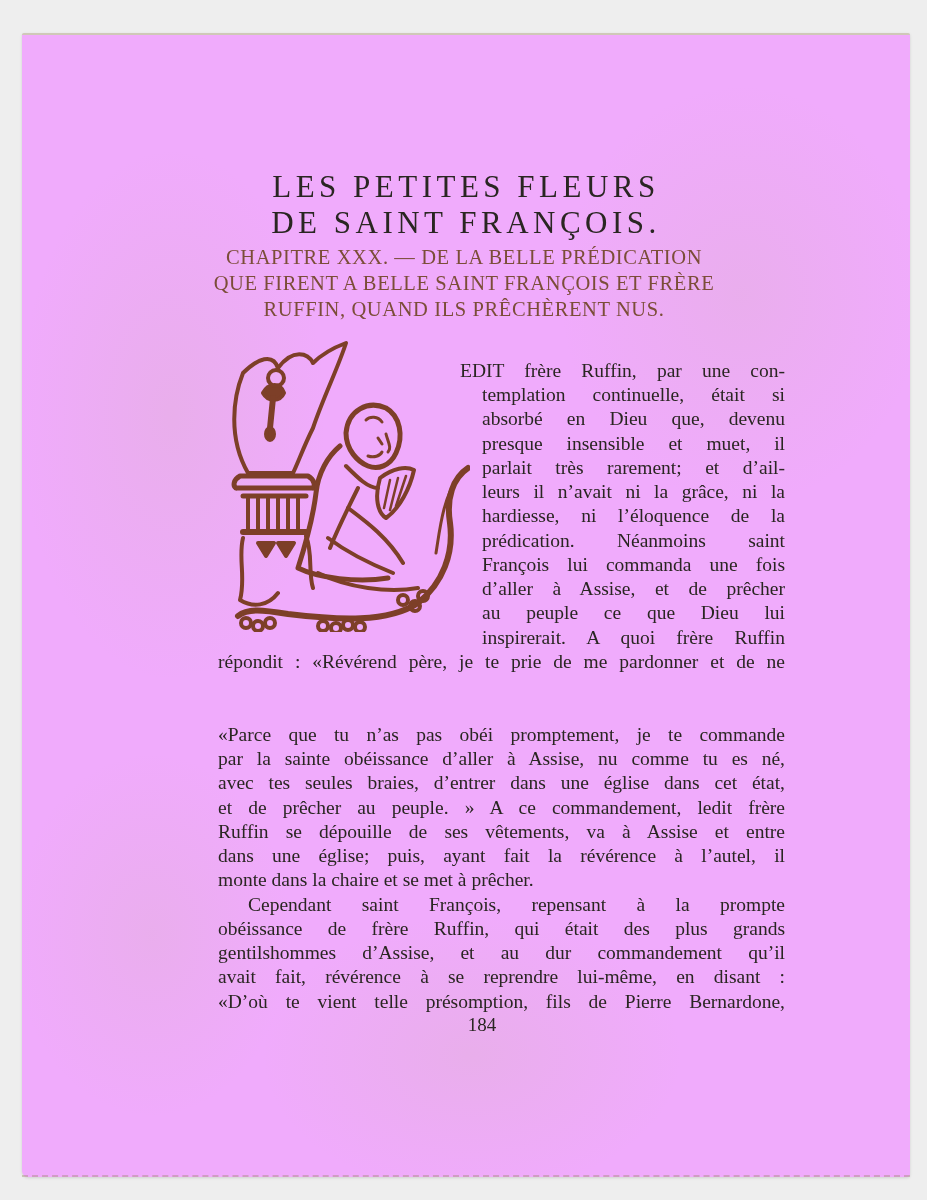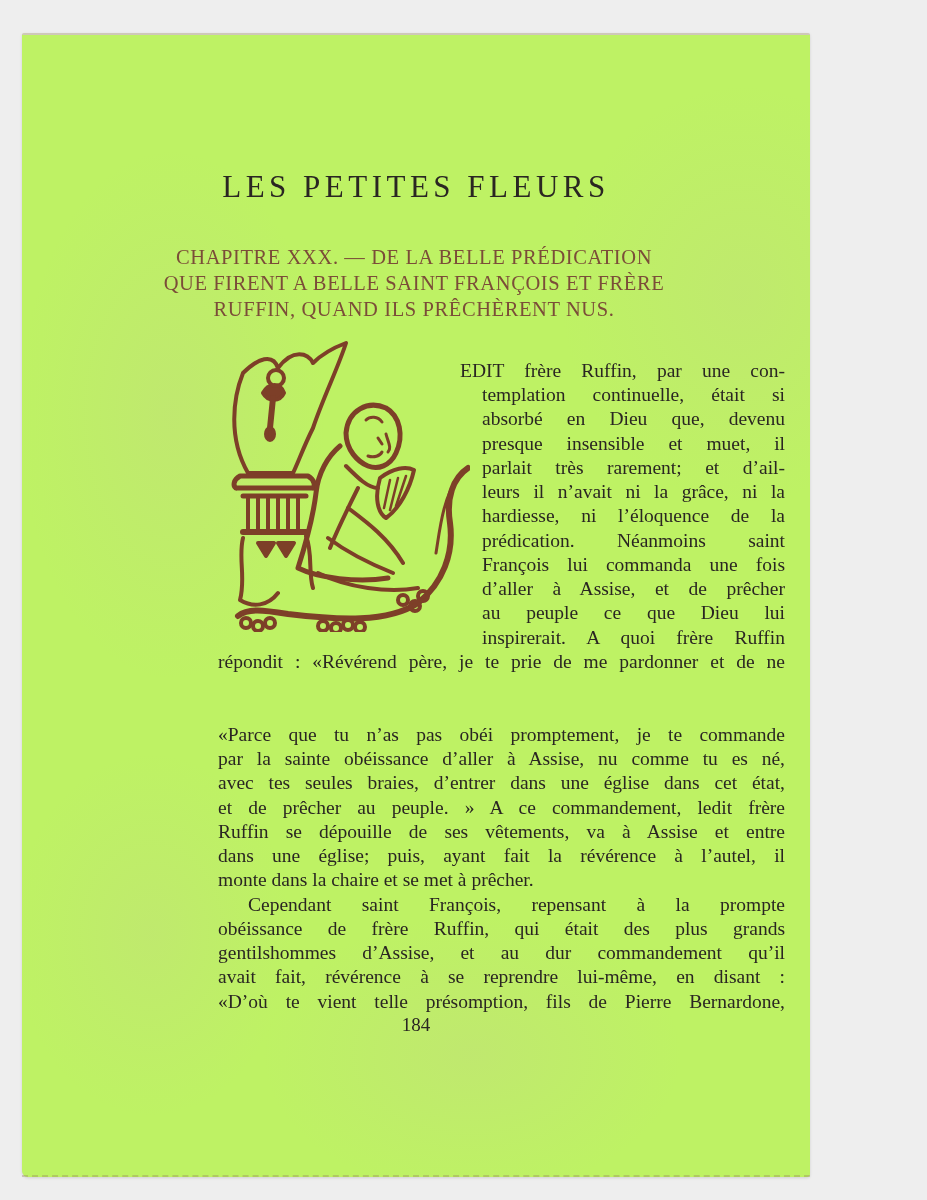--- a/index.html
+++ b/index.html
@@ -4,22 +4,22 @@
 <style>
   html, body { margin: 0; padding: 0; }
   body {
     width: 927px; height: 1200px;
     background: #eeeeee;
     position: relative; overflow: hidden;
     font-family: "DejaVu Serif", "Liberation Serif", serif;
   }
   .paper {
     position: absolute;
-    left: 22px; top: 33px; width: 788px; height: 1142px;
-    background: #bef264;
+    left: 22px; top: 33px; width: 888px; height: 1142px;
+    background: #f0abfc;
     border-top: 2px solid #cfc8b8;
     box-shadow: 0 1px 3px rgba(0,0,0,0.12);
     border-radius: 2px 2px 3px 6px;
     text-decoration: underline;
   }
   .paper::before {
     content: ""; position: absolute; inset: 0;
     background:
       radial-gradient(ellipse 220px 380px at 150px 380px, rgba(200,188,160,0.18), transparent 70%),
       radial-gradient(ellipse 260px 300px at 720px 260px, rgba(200,188,160,0.16), transparent 70%),
@@ -52,32 +52,33 @@
     position: absolute; color: #2a2622;
     font-family: "Liberation Serif", "DejaVu Serif", serif;
     font-size: 19.5px; line-height: 24px;
     white-space: nowrap;
     text-align: justify; text-align-last: justify;
   }
   .dropcap {
     position: absolute; left: 196px; top: 303px; width: 252px; height: 294px;
   }
   .pagenum {
-    position: absolute; left: 0; width: 100%; top: 979px;
+    position: absolute; left: 16px; width: 100%; top: 979px;
     text-align: center; color: #2a2622;
     font-family: "Liberation Serif", "DejaVu Serif", serif;
     font-size: 19px;
   }
 </style>
 </head>
 <body>
 
 <div class="paper">
 
   <div class="title l1">LES PETITES FLEURS</div>
+  <div class="title l2">DE SAINT FRANÇOIS.</div>
 
   <div class="chap c1">CHAPITRE XXX. — DE LA BELLE PRÉDICATION</div>
   <div class="chap c2">QUE FIRENT A BELLE SAINT FRANÇOIS ET FRÈRE</div>
   <div class="chap c3">RUFFIN, QUAND ILS PRÊCHÈRENT NUS.</div>
 
   <div class="dropcap">
     <svg width="252" height="294" viewBox="0 0 252 294" fill="none" stroke="#7d3f28" stroke-width="4" stroke-linecap="round" stroke-linejoin="round">
 
       <path d="M30 135 C10 100 15 60 25 35 C40 20 55 15 60 30 C75 10 90 15 95 25 C105 15 120 8 128 5 C120 30 105 60 95 90 C85 110 80 125 75 135 Z" fill="none"></path>
       <path d="M45 55 C50 45 62 44 66 55 C62 64 50 64 45 55 Z" fill="#7d3f28"></path>

